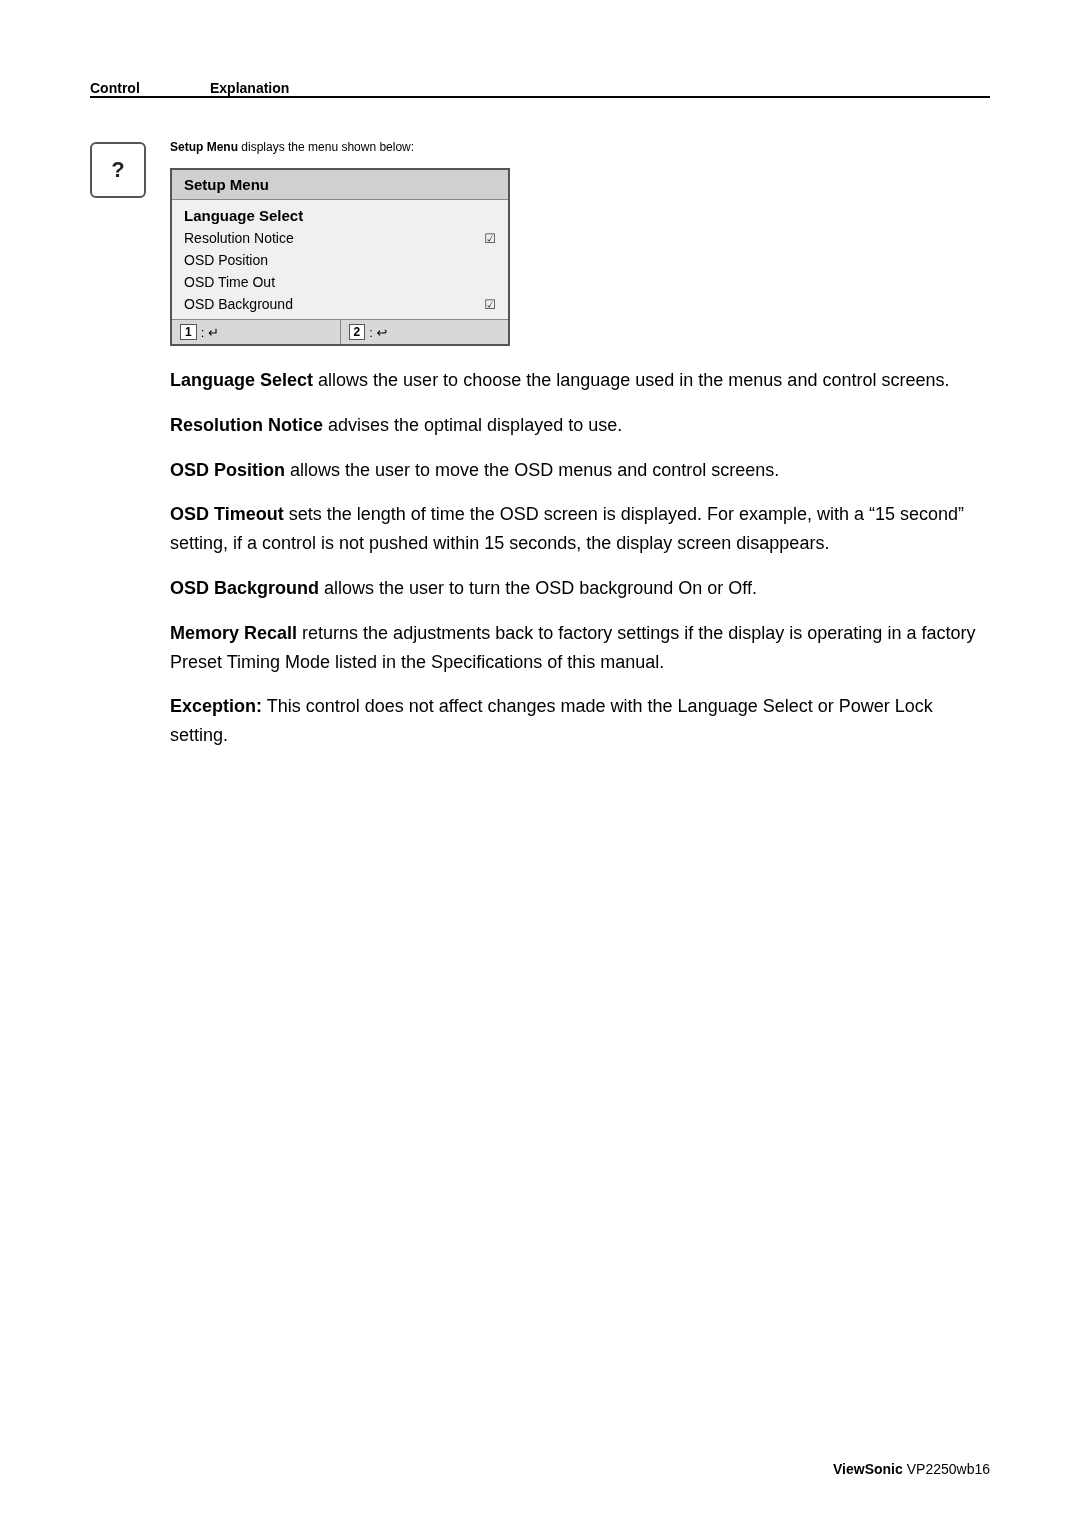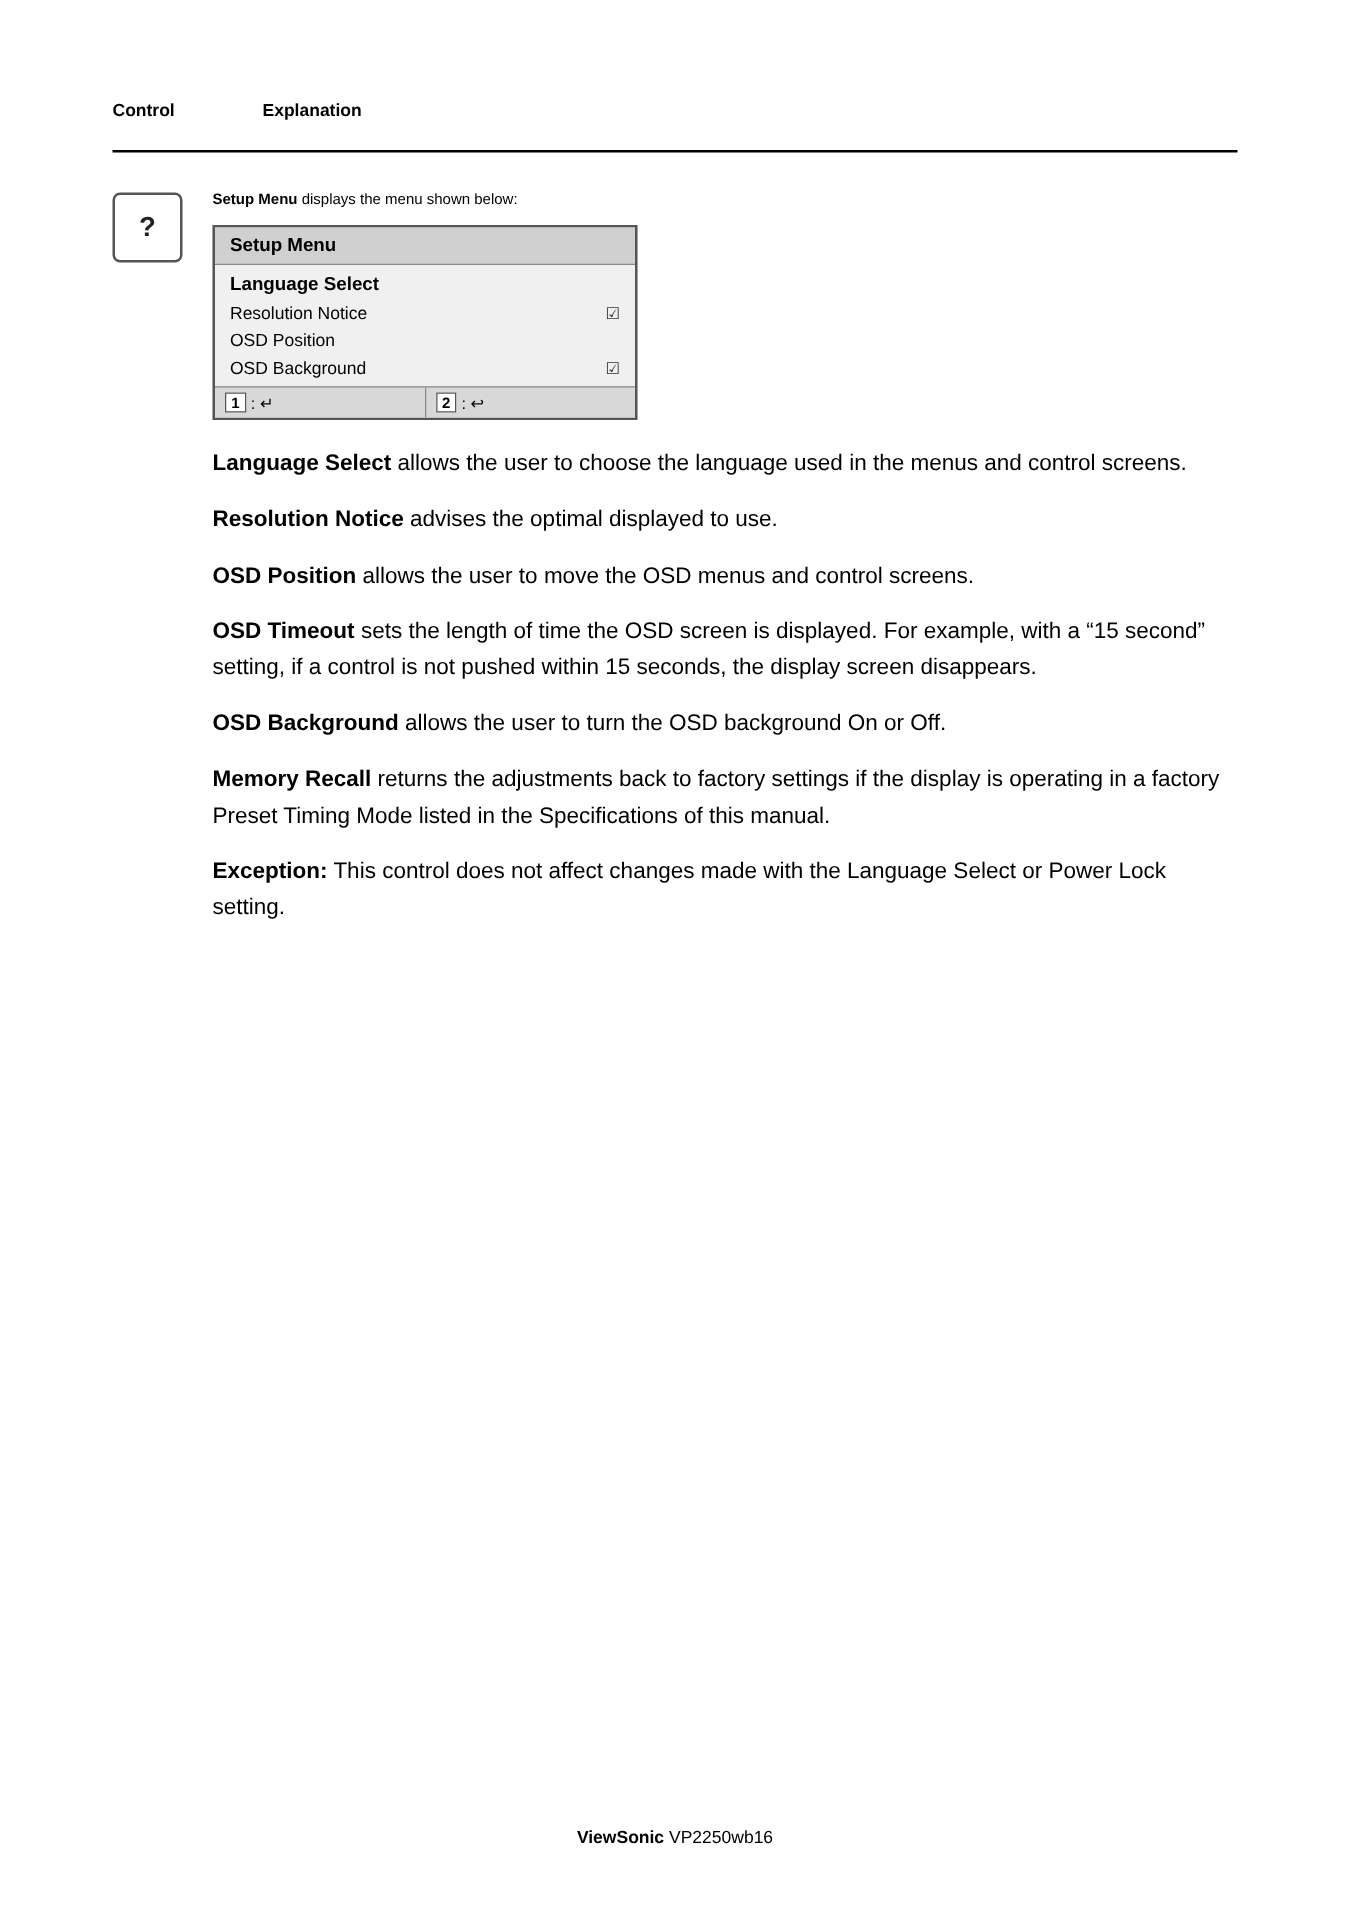--- a/index.html
+++ b/index.html
@@ -18,22 +18,22 @@
       width: 1080px;
       min-height: 1527px;
       padding: 80px 90px 60px 90px;
       position: relative;
     }
 
     
     .header-row {
       display: flex;
       border-bottom: 2px solid #000;
-      padding-bottom: 24px;
-      margin-bottom: 28px;
+      padding-bottom: 0;
+      margin-bottom: 40px;
     }
 
     .header-control {
       width: 120px;
       font-weight: bold;
       font-size: 14px;
     }
 
     .header-explanation {
       font-weight: bold;
@@ -155,21 +155,21 @@
       font-weight: bold;
     }
 
     
     .page-footer {
       position: absolute;
       bottom: 50px;
       left: 90px;
       right: 90px;
       display: flex;
-      justify-content: center;
+      justify-content: flex-end;
       align-items: center;
       font-size: 14px;
     }
 
     .footer-brand {
       font-weight: bold;
     }
 
     .footer-model {
       font-weight: normal;
@@ -207,20 +207,23 @@
 
           <div class="menu-item selected">
             <span>Language Select</span>
           </div>
           <div class="menu-item">
             <span>Resolution Notice</span>
             <span class="check-icon">☑</span>
           </div>
           <div class="menu-item">
             <span>OSD Position</span>
+          </div>
+          <div class="menu-item">
+            <span>OSD Time Out</span>
           </div>
           <div class="menu-item">
             <span>OSD Background</span>
             <span class="check-icon">☑</span>
           </div>
 
         </div>
         <div class="menu-footer">
           <div class="menu-footer-btn">
             <span class="btn-num">1</span>

